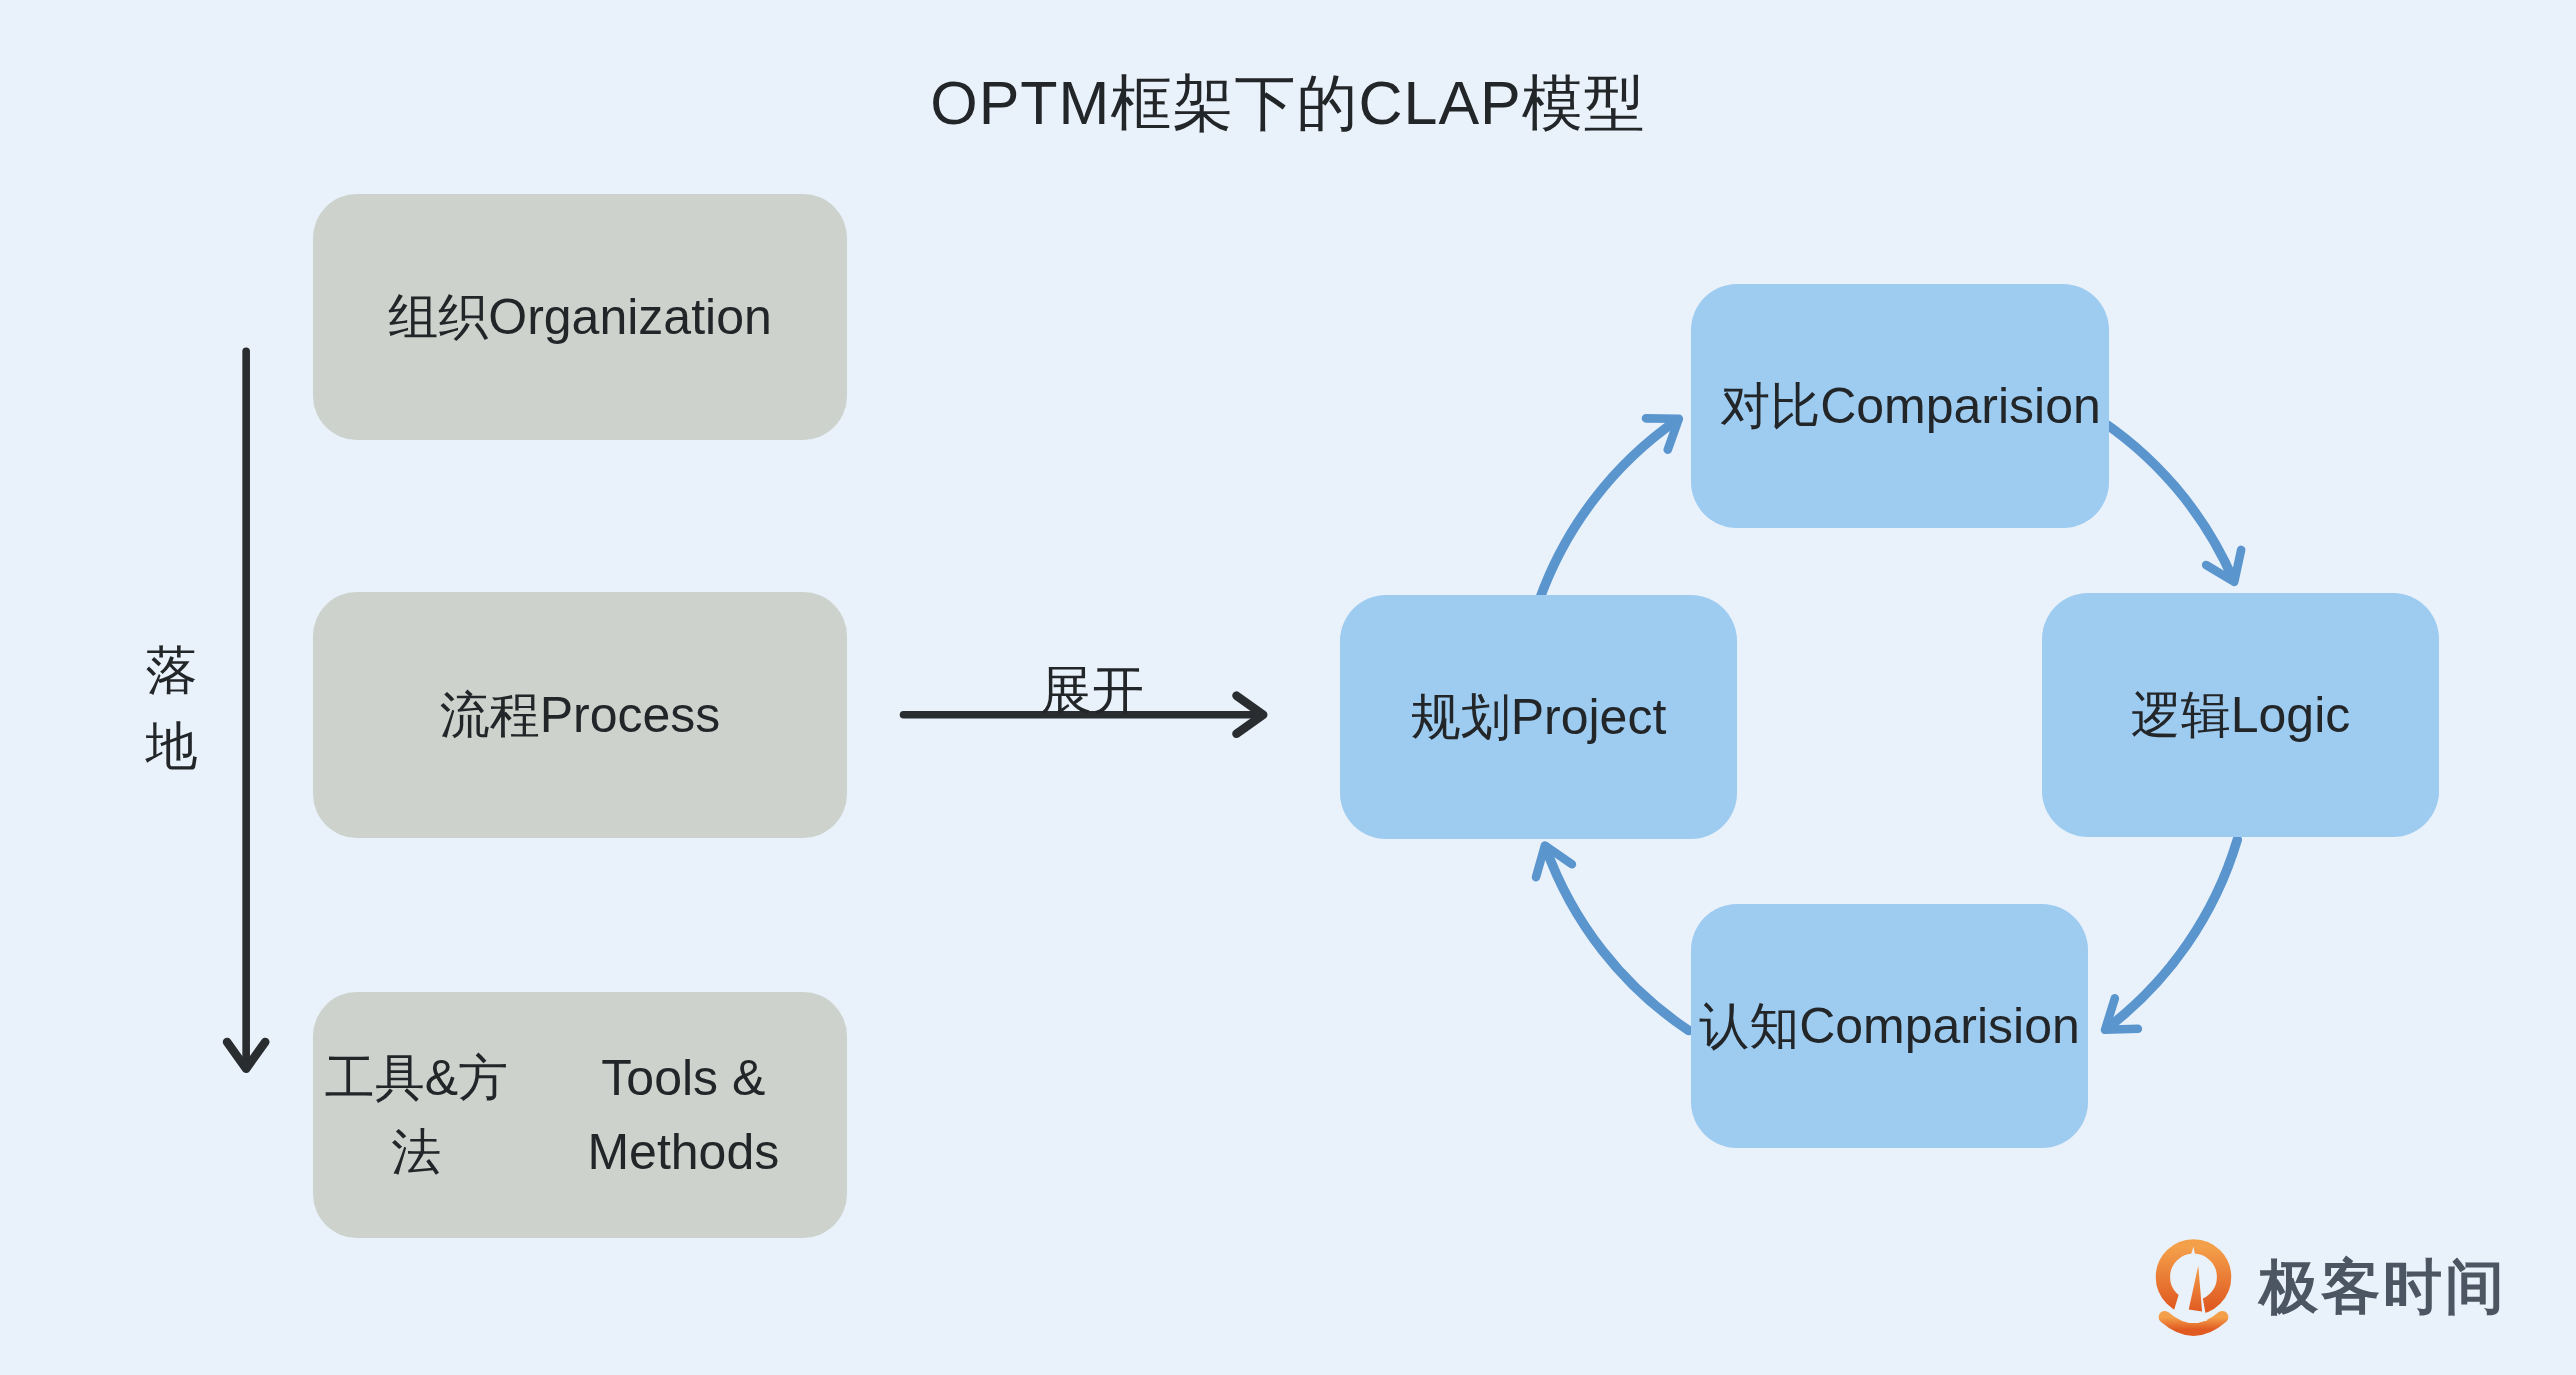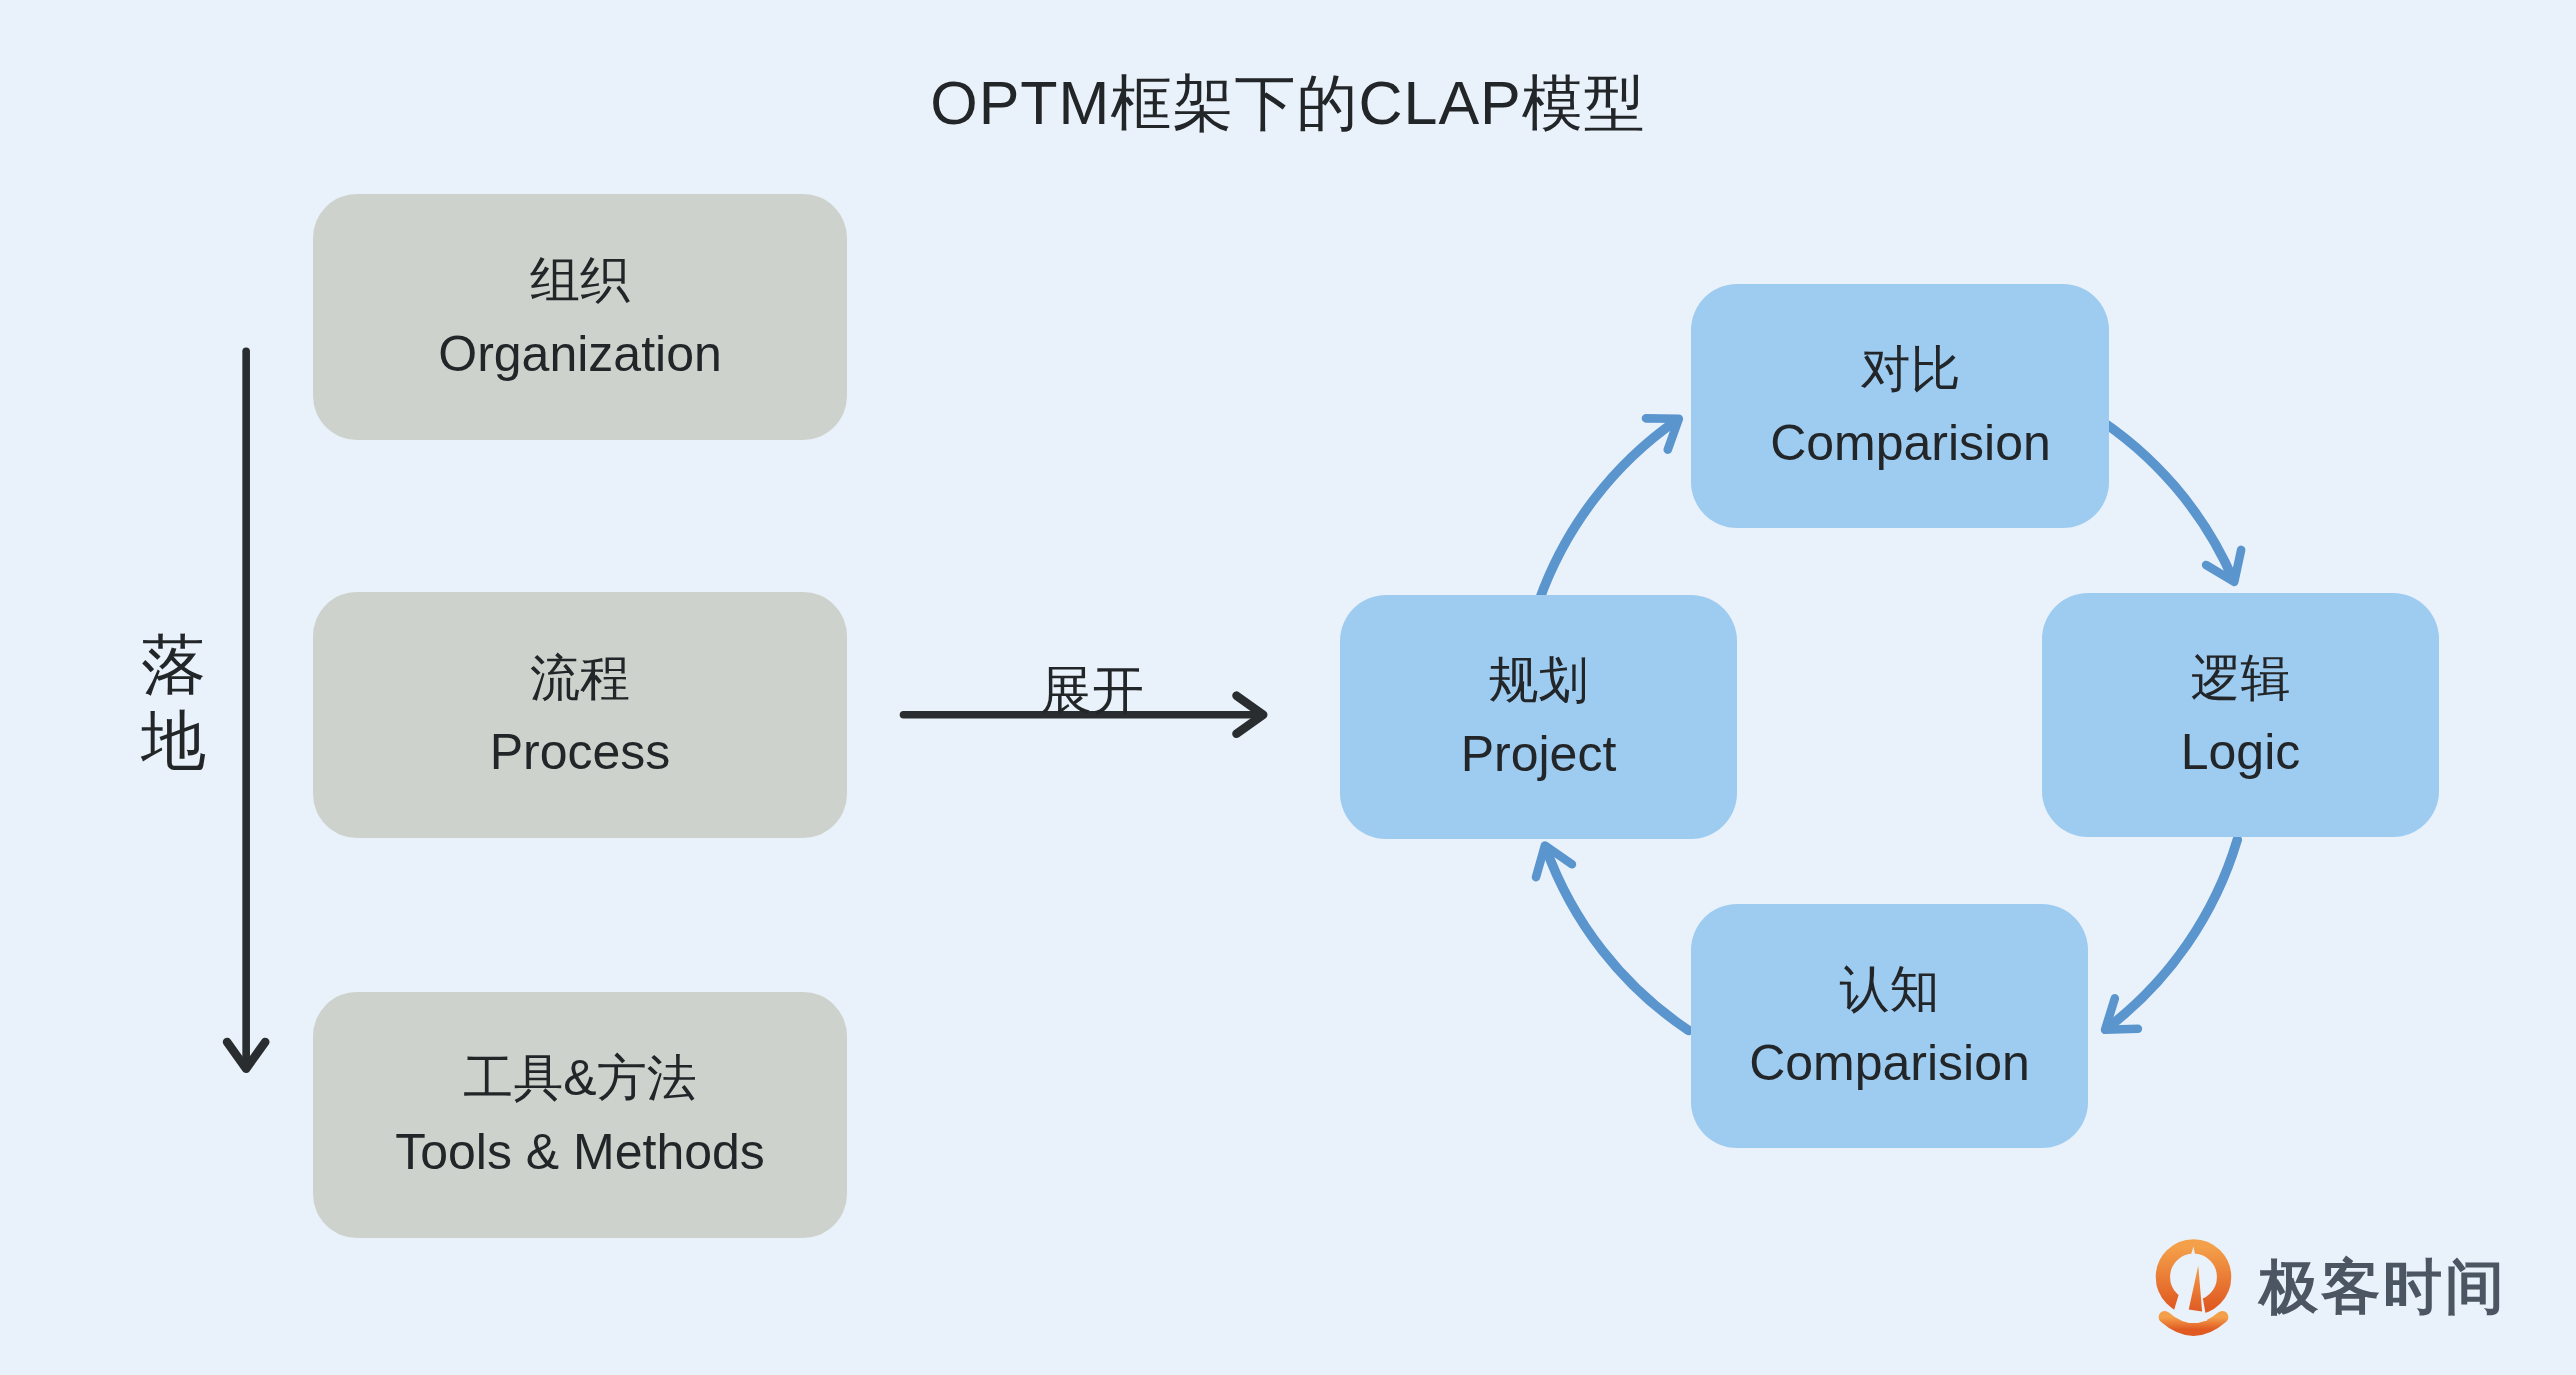--- a/index.html
+++ b/index.html
@@ -24,33 +24,33 @@
   .layer{position:absolute;left:0;top:0;width:100%;height:100%;}
   .title{
     position:absolute;left:0;right:0;top:63px;
     text-align:center;
     font-size:61px;font-weight:500;
     color:var(--text-dark);
     letter-spacing:1px;
   }
   .box{
     position:absolute;
-    display:flex;flex-direction:column;
+    display:flex;flex-direction:row;
     justify-content:center;align-items:center;
     text-align:center;
   }
   .gbox{width:534px;height:246px;border-radius:44px;background:var(--gray-box);}
   .bbox{width:397px;height:244px;border-radius:46px;background:var(--blue-box);}
   .box .zh,.box .en{
     font-size:50px;line-height:74px;color:var(--text-dark);
   }
   .vlabel{
     position:absolute;left:141px;top:632px;width:61px;
-    font-size:65px;line-height:76px;color:var(--text-dark);
-    word-break:break-all;text-align:center;font-family:Liberation Mono, monospace;
+    font-size:52px;line-height:76px;color:var(--text-dark);
+    word-break:break-all;text-align:center;
   }
   .hlabel{
     position:absolute;left:987px;top:628px;width:210px;
     text-align:center;font-size:52px;color:var(--text-dark);margin-top:28px;
   }
   .ln-black{stroke:var(--arrow-dark);stroke-width:8;fill:none;stroke-linecap:round;}
   .ln-blue{stroke:var(--arrow-blue);stroke-width:10;fill:none;stroke-linecap:round;}
   .mk-black{fill:none;stroke:var(--arrow-dark);stroke-width:9;stroke-linecap:round;stroke-linejoin:round;}
   .mk-blue{fill:none;stroke:var(--arrow-blue);stroke-width:9;stroke-linecap:round;stroke-linejoin:round;}
   .logo{

